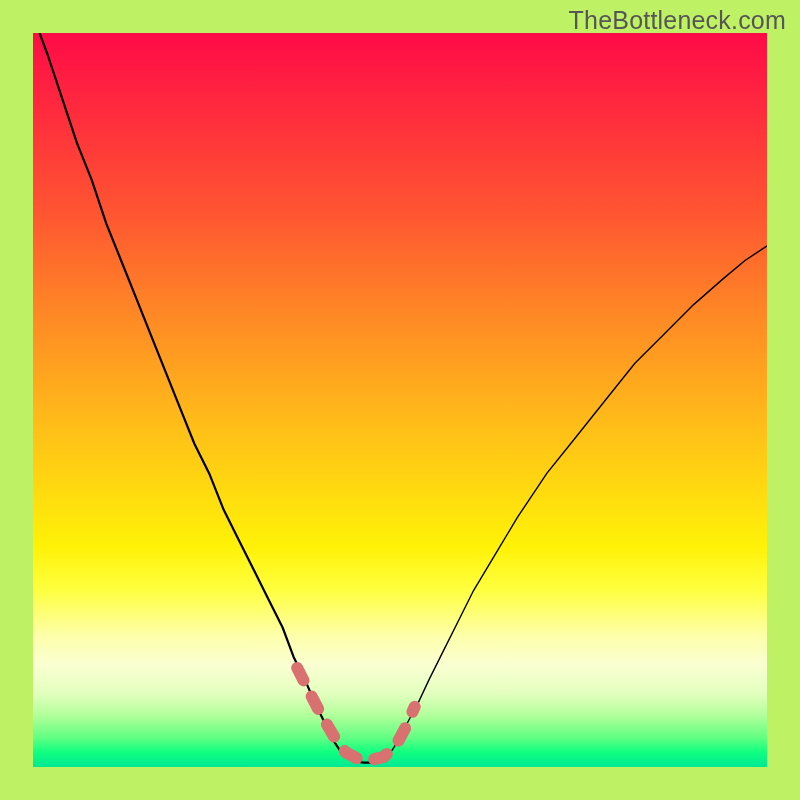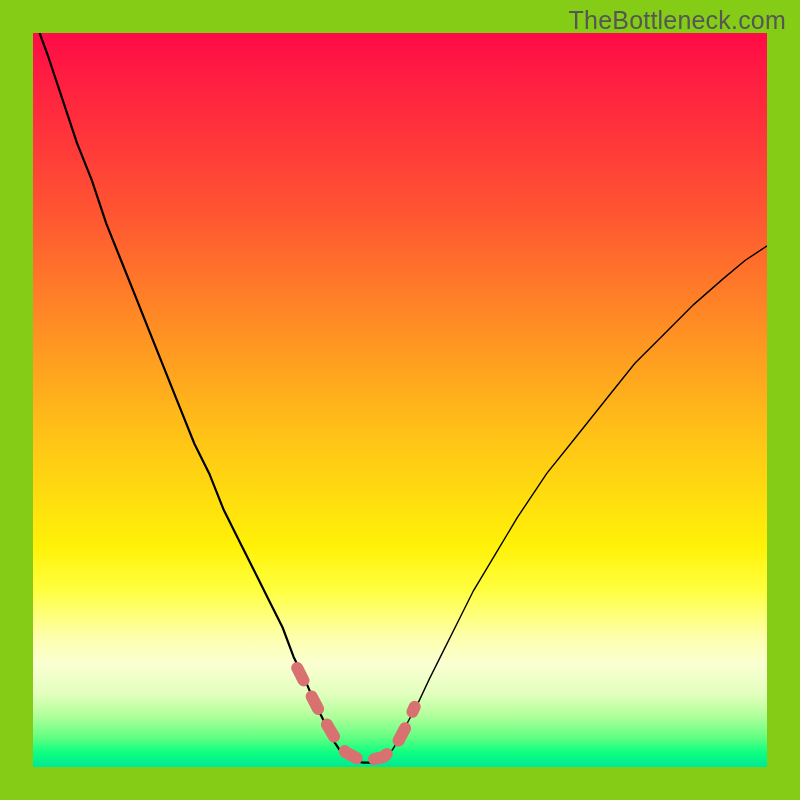--- a/index.html
+++ b/index.html
@@ -1,21 +1,21 @@
 <!DOCTYPE html>
 <html><head>
 <meta charset="utf-8">
 <style>
   * { margin: 0; padding: 0; box-sizing: border-box; }
   html, body { width: 800px; height: 800px; overflow: hidden; background: #000; }
   .frame {
     position: relative;
     width: 800px;
     height: 800px;
-    background: #84cc16;
+    background: #bef264;
   }
   .watermark {
     position: absolute;
     top: 6px;
     right: 14px;
     font-family: Arial, Helvetica, sans-serif;
     font-size: 25px;
     font-weight: 500;
     color: #565656;
     letter-spacing: 0.2px;

